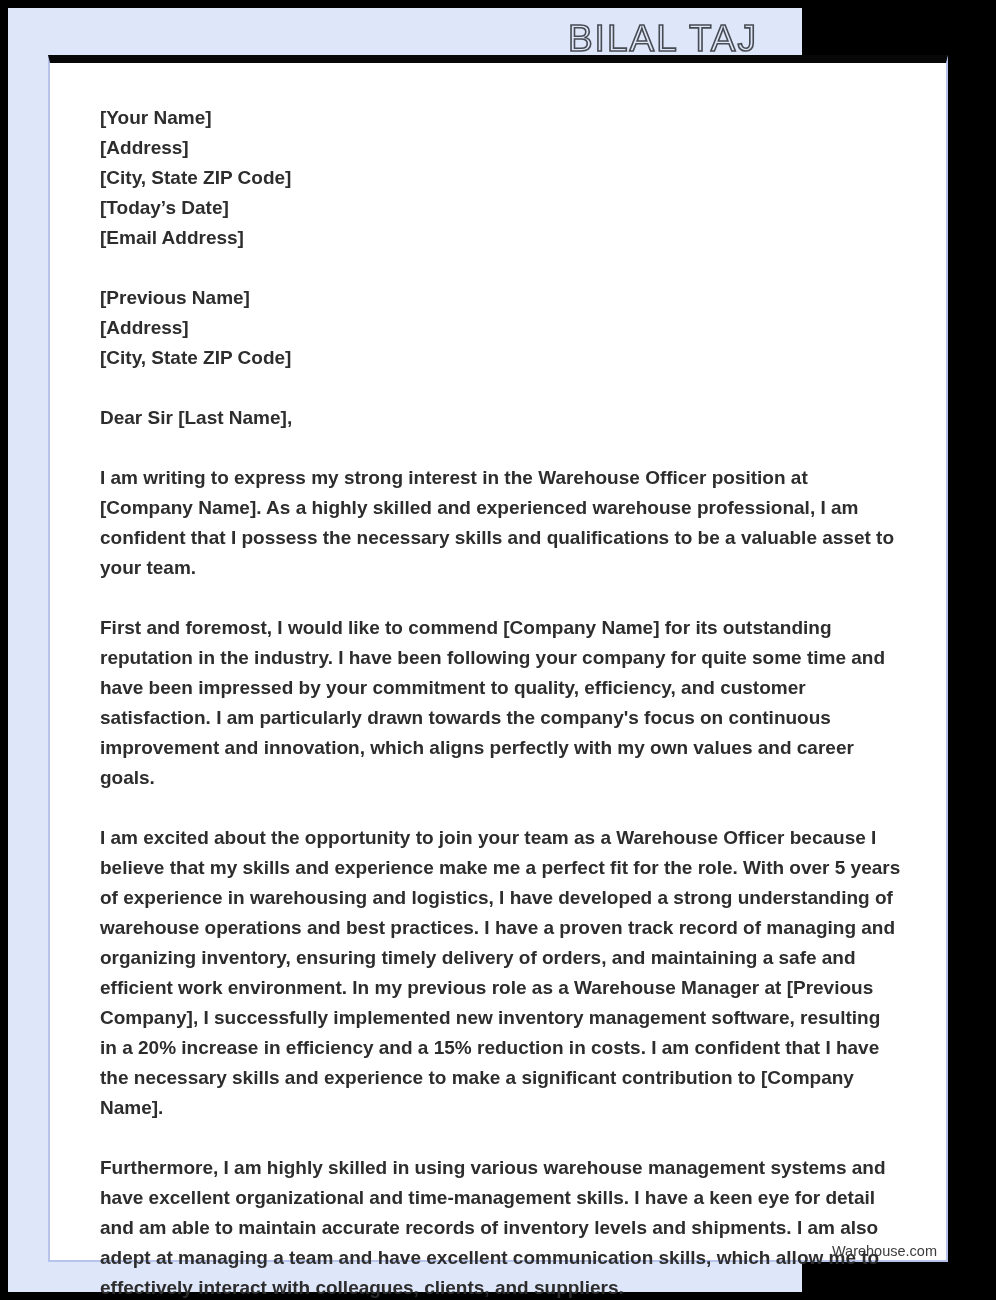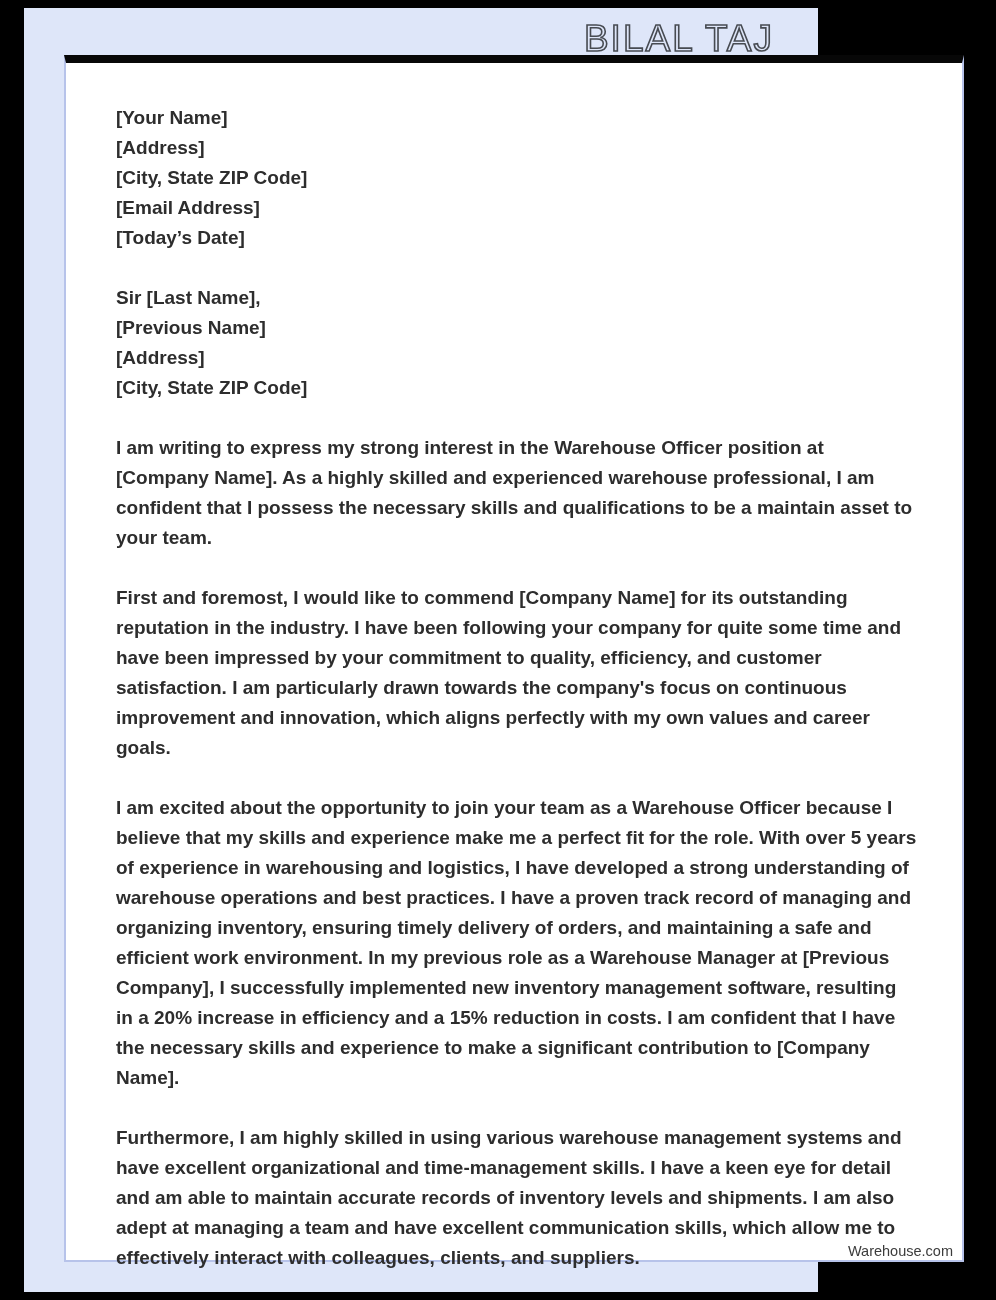--- a/index.html
+++ b/index.html
@@ -5,21 +5,21 @@
   html, body { margin: 0; padding: 0; }
   body {
     width: 996px; height: 1300px;
     background: #000000;
     position: relative;
     font-family: "Liberation Sans", sans-serif;
     overflow: hidden;
   }
   .canvas {
     position: absolute;
-    left: 24px; top: 8px;
+    left: 8px; top: 8px;
     width: 794px; height: 1284px;
     background: #dee6f9;
   }
   .logo {
     position: absolute;
     top: 10px; right: 44px;
     font-size: 37px;
     font-weight: 400;
     letter-spacing: 2px;
     color: transparent;
@@ -62,33 +62,33 @@
 
   <div class="logo">BILAL TAJ</div>
 
   <div class="page">
     <div class="content">
 
       <div class="block">
         <div class="line">[Your Name]</div>
         <div class="line">[Address]</div>
         <div class="line">[City, State ZIP Code]</div>
+        <div class="line">[Today’s Date]</div>
         <div class="line">[Email Address]</div>
-        <div class="line">[Today’s Date]</div>
       </div>
 
       <div class="block">
-        <div class="line">Sir [Last Name],</div>
         <div class="line">[Previous Name]</div>
         <div class="line">[Address]</div>
         <div class="line">[City, State ZIP Code]</div>
       </div>
 
+      <div class="block">Dear Sir [Last Name],</div>
 
-      <p class="para">I am writing to express my strong interest in the Warehouse Officer position at [Company Name]. As a highly skilled and experienced warehouse professional, I am confident that I possess the necessary skills and qualifications to be a maintain asset to your team.</p>
+      <p class="para">I am writing to express my strong interest in the Warehouse Officer position at [Company Name]. As a highly skilled and experienced warehouse professional, I am confident that I possess the necessary skills and qualifications to be a valuable asset to your team.</p>
       <p class="para">First and foremost, I would like to commend [Company Name] for its outstanding reputation in the industry. I have been following your company for quite some time and have been impressed by your commitment to quality, efficiency, and customer satisfaction. I am particularly drawn towards the company's focus on continuous improvement and innovation, which aligns perfectly with my own values and career goals.</p>
       <p class="para">I am excited about the opportunity to join your team as a Warehouse Officer because I believe that my skills and experience make me a perfect fit for the role. With over 5 years of experience in warehousing and logistics, I have developed a strong understanding of warehouse operations and best practices. I have a proven track record of managing and organizing inventory, ensuring timely delivery of orders, and maintaining a safe and efficient work environment. In my previous role as a Warehouse Manager at [Previous Company], I successfully implemented new inventory management software, resulting in a 20% increase in efficiency and a 15% reduction in costs. I am confident that I have the necessary skills and experience to make a significant contribution to [Company Name].</p>
       <p class="para">Furthermore, I am highly skilled in using various warehouse management systems and have excellent organizational and time-management skills. I have a keen eye for detail and am able to maintain accurate records of inventory levels and shipments. I am also adept at managing a team and have excellent communication skills, which allow me to effectively interact with colleagues, clients, and suppliers.</p>
 
     </div>
 
     <div class="watermark">Warehouse.com</div>
   </div>
 
 </div>

